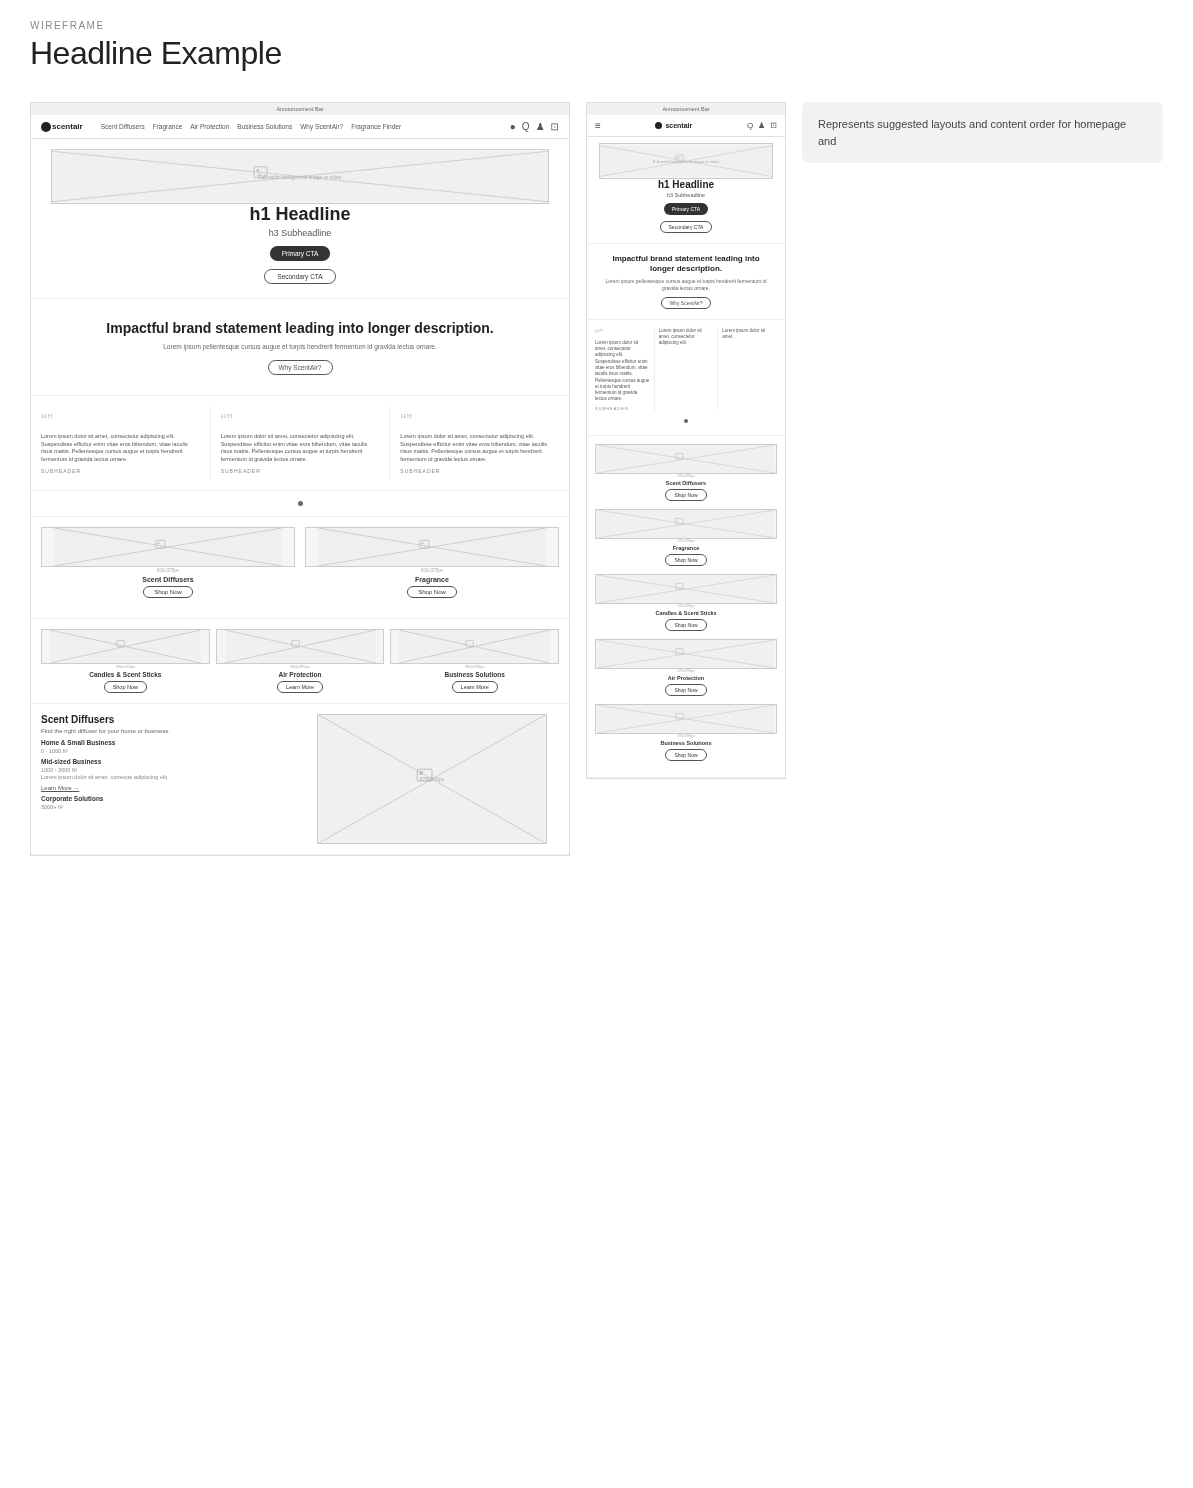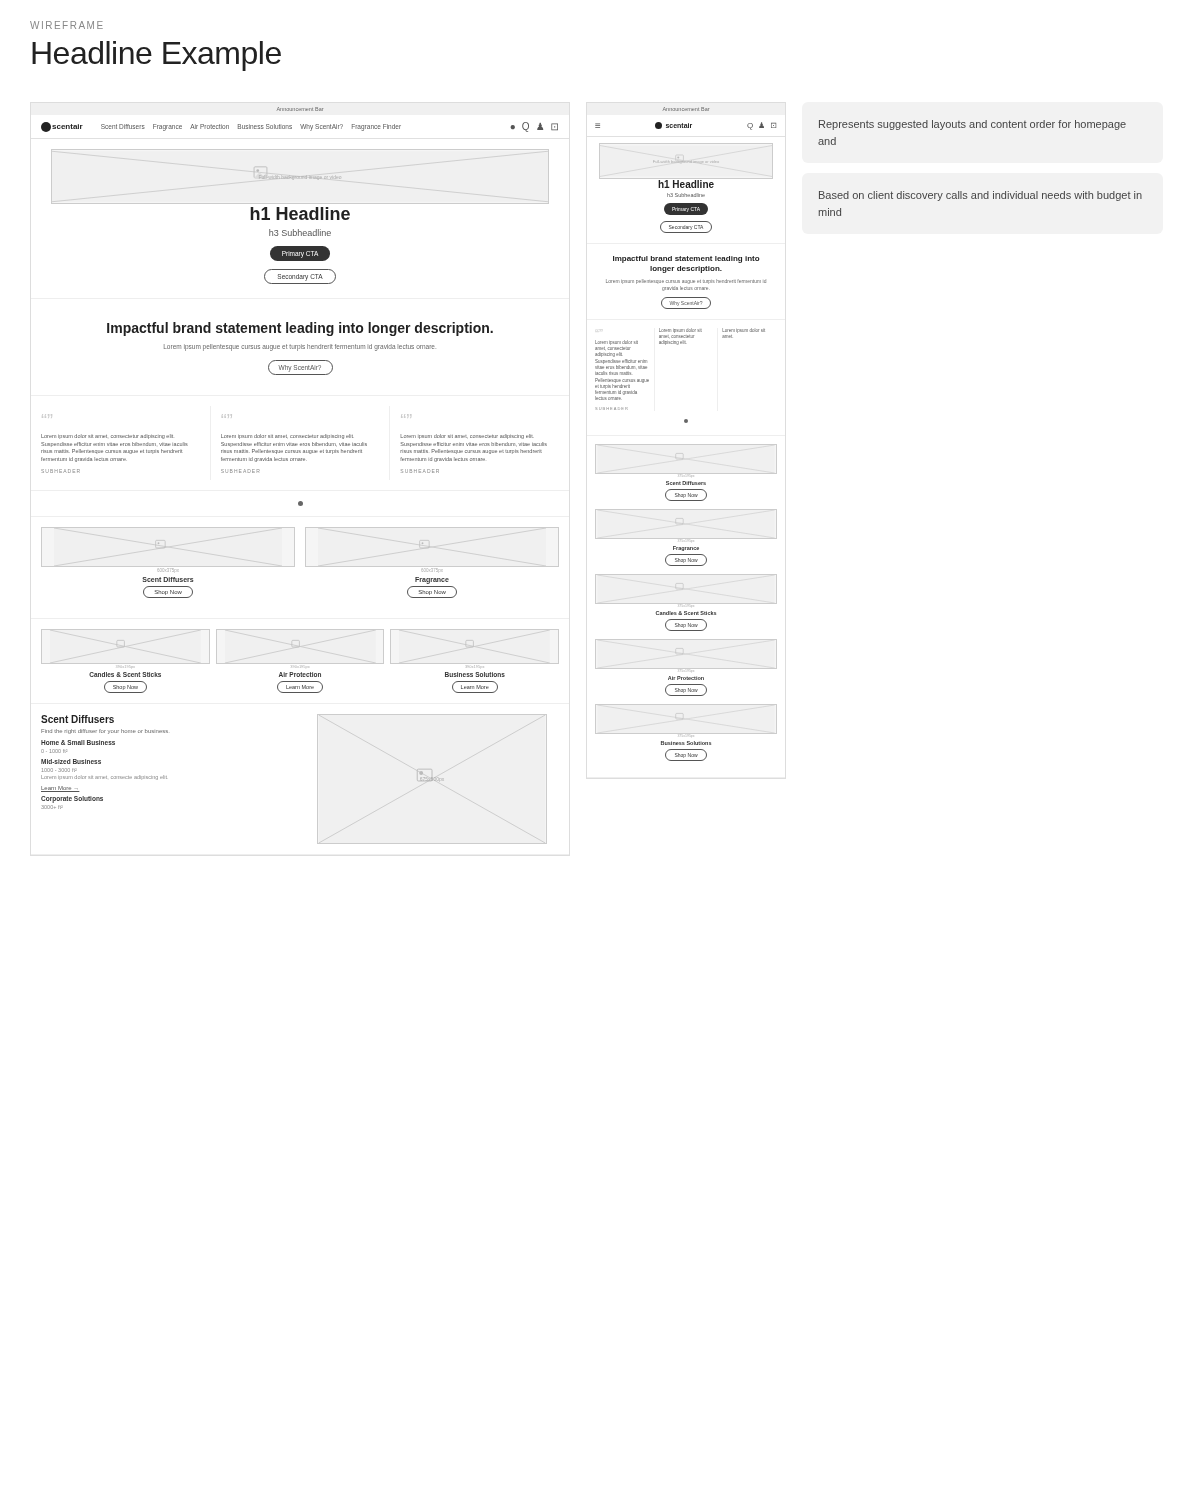--- a/index.html
+++ b/index.html
@@ -852,16 +852,15 @@
         <div style="text-align:center;">
           <div class="mobile-btn-secondary">Shop Now</div>
         </div>
       </div>
     </div>
 
   </div>
 
   <div class="annotations">
     <div class="annotation-card">Represents suggested layouts and content order for homepage and</div>
-    <div class="annotation-card">Based on client discovery calls and individual needs with budget in mind</div>
   </div>
 
 </div>
 
 </body></html>

